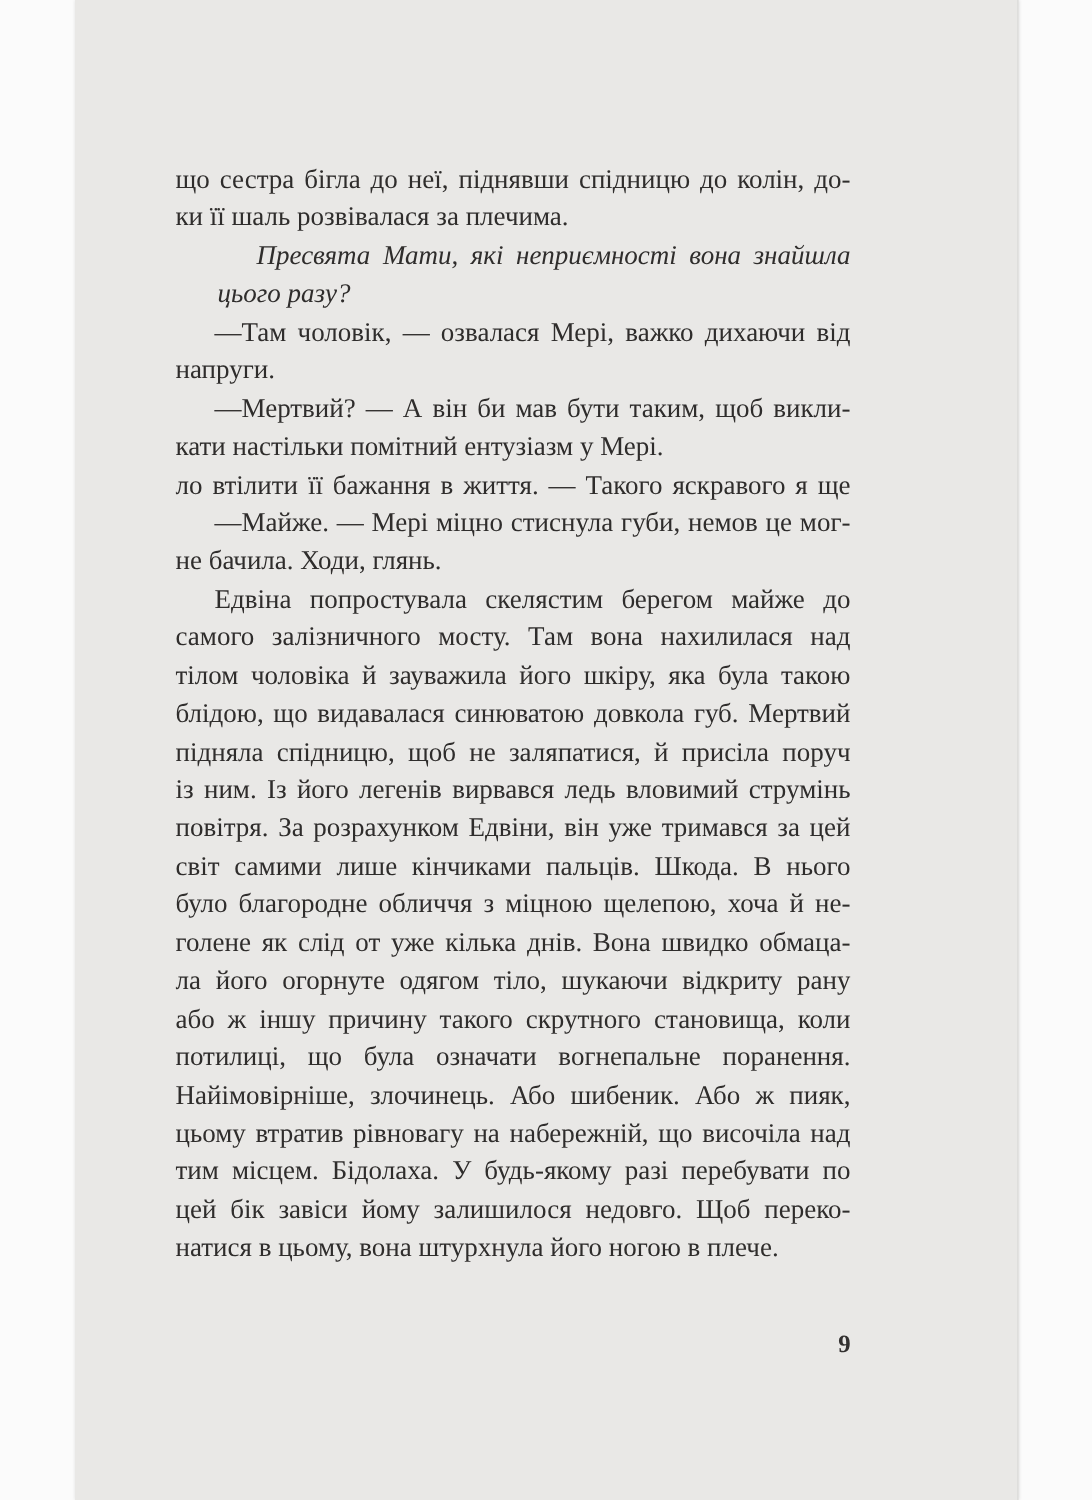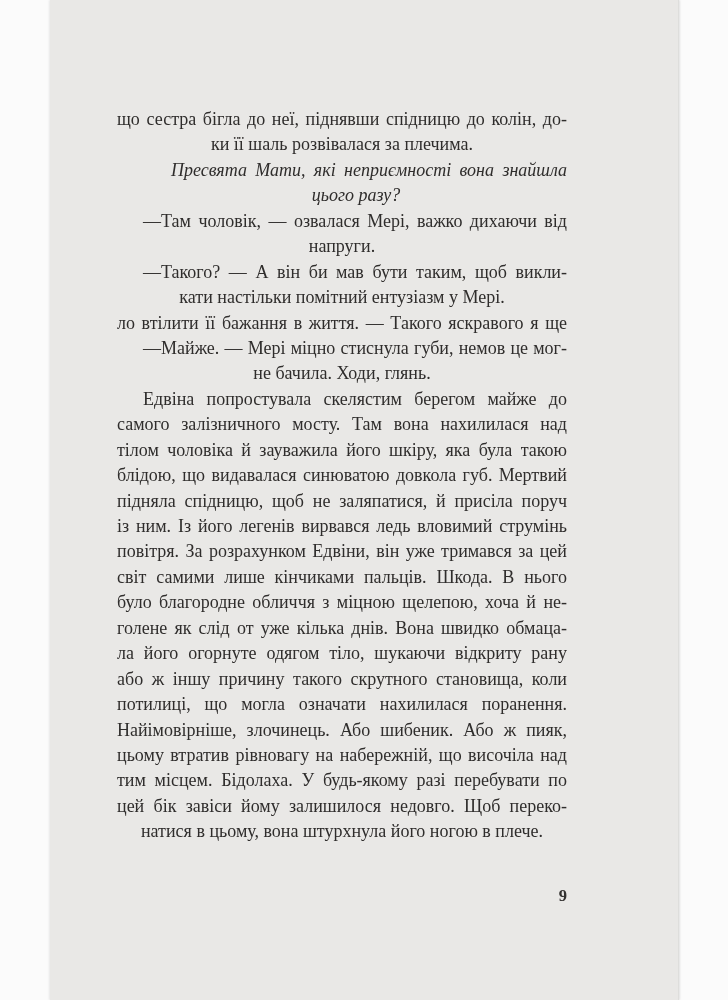--- a/index.html
+++ b/index.html
@@ -29,21 +29,21 @@
     left: 67px;
     top: 107px;
     width: 450px;
     color: #2f2d2c;
     font-size: 18px;
     line-height: 25.45px;
   }
   .line {
     height: 25.45px;
     overflow: hidden;
-    text-align: center;
+    text-align: left;
   }
   .line.full {
     text-align: justify;
     text-align-last: justify;
   }
   .line.ind {
     text-indent: 26px;
   }
   .line.ital {
     font-style: italic;
@@ -64,38 +64,38 @@
 <body>
 
 <div class="page">
   <div class="textblock">
       <div class="line full">що сестра бігла до неї, піднявши спідницю до колін, до-</div>
       <div class="line">ки її шаль розвівалася за плечима.</div>
       <div class="line full ind ital">Пресвята Мати, які неприємності вона знайшла</div>
       <div class="line ital">цього разу?</div>
       <div class="line full ind">—Там чоловік, — озвалася Мері, важко дихаючи від</div>
       <div class="line">напруги.</div>
-      <div class="line full ind">—Такого? — А він би мав бути таким, щоб викли-</div>
+      <div class="line full ind">—Мертвий? — А він би мав бути таким, щоб викли-</div>
       <div class="line">кати настільки помітний ентузіазм у Мері.</div>
       <div class="line full">ло втілити її бажання в життя. — Такого яскравого я ще</div>
       <div class="line full ind">—Майже. — Мері міцно стиснула губи, немов це мог-</div>
       <div class="line">не бачила. Ходи, глянь.</div>
       <div class="line full ind">Едвіна попростувала скелястим берегом майже до</div>
       <div class="line full">самого залізничного мосту. Там вона нахилилася над</div>
       <div class="line full">тілом чоловіка й зауважила його шкіру, яка була такою</div>
       <div class="line full">блідою, що видавалася синюватою довкола губ. Мертвий</div>
       <div class="line full">підняла спідницю, щоб не заляпатися, й присіла поруч</div>
       <div class="line full">із ним. Із його легенів вирвався ледь вловимий струмінь</div>
       <div class="line full">повітря. За розрахунком Едвіни, він уже тримався за цей</div>
       <div class="line full">світ самими лише кінчиками пальців. Шкода. В нього</div>
       <div class="line full">було благородне обличчя з міцною щелепою, хоча й не-</div>
       <div class="line full">голене як слід от уже кілька днів. Вона швидко обмаца-</div>
       <div class="line full">ла його огорнуте одягом тіло, шукаючи відкриту рану</div>
       <div class="line full">або ж іншу причину такого скрутного становища, коли</div>
-      <div class="line full">потилиці, що могла означати нахилилася поранення.</div>
+      <div class="line full">потилиці, що була означати вогнепальне поранення.</div>
       <div class="line full">Найімовірніше, злочинець. Або шибеник. Або ж пияк,</div>
       <div class="line full">цьому втратив рівновагу на набережній, що височіла над</div>
       <div class="line full">тим місцем. Бідолаха. У будь-якому разі перебувати по</div>
       <div class="line full">цей бік завіси йому залишилося недовго. Щоб переко-</div>
       <div class="line">натися в цьому, вона штурхнула його ногою в плече.</div>
     </div>
   <div class="pagenum">9</div>
 </div>
 
 </body></html>

